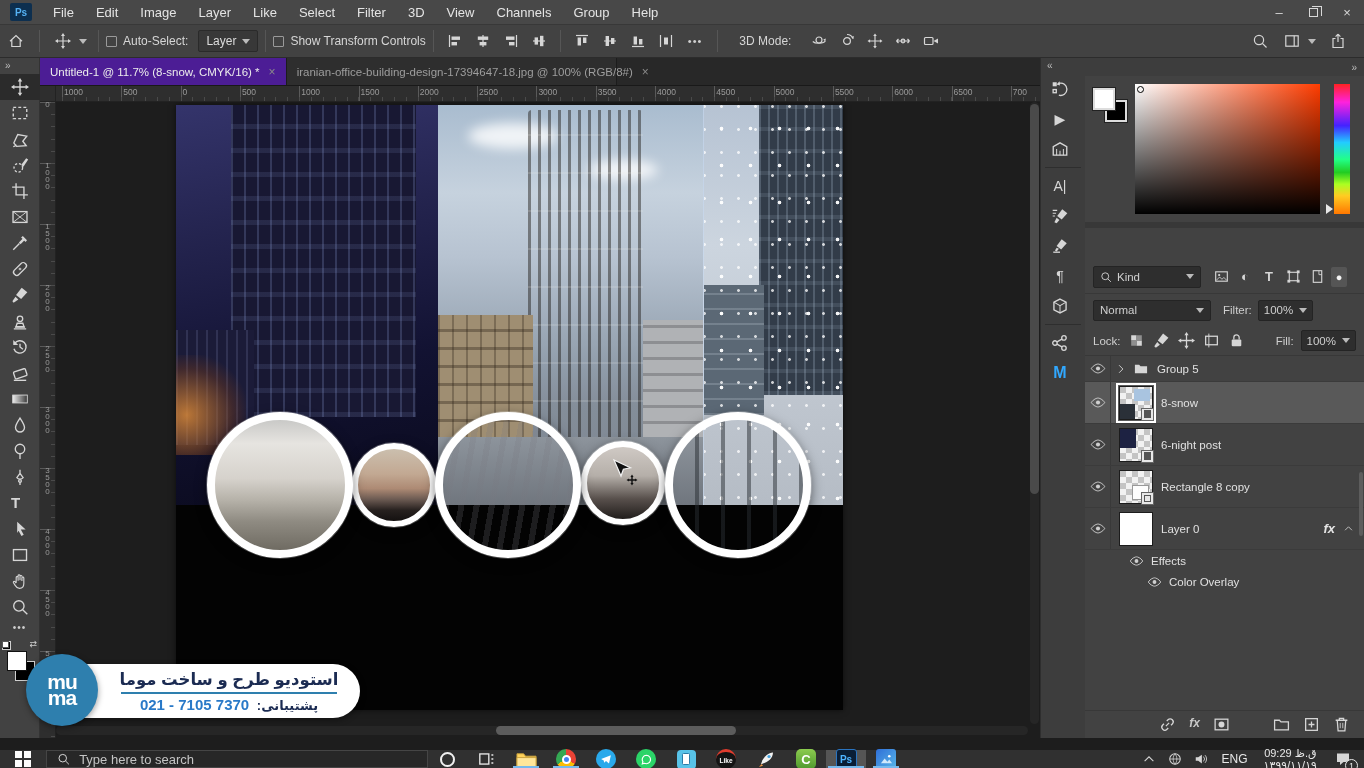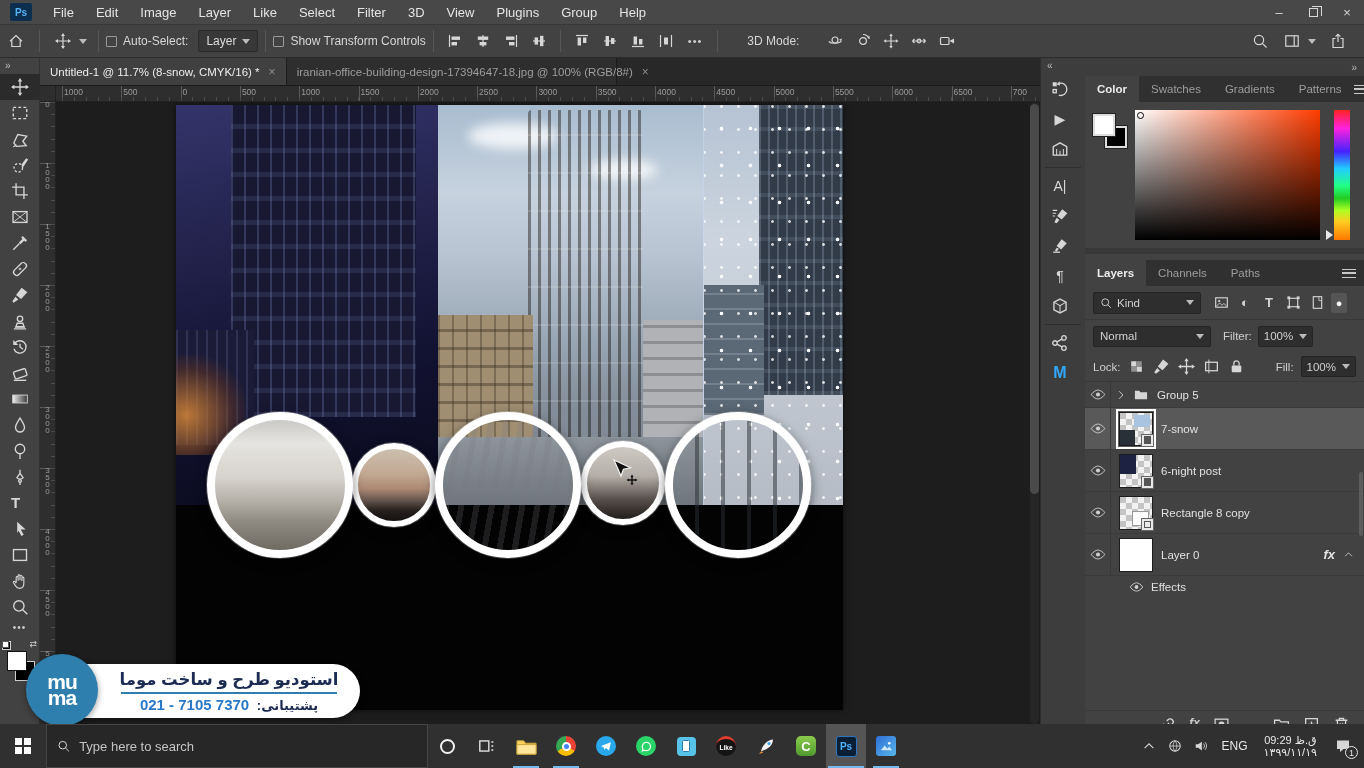--- a/index.html
+++ b/index.html
@@ -42,21 +42,21 @@
   #fg-swatch{position:absolute;left:7px;top:12px;width:20px;height:20px;background:#fff;border:1px solid #111;z-index:2}
   #bg-swatch{position:absolute;left:15px;top:22px;width:20px;height:20px;background:#000;border:1px solid #cfcfcf;z-index:1}
   #swap-arrow{position:absolute;right:3px;top:0;color:#cfcfcf;font-size:9px}
   #mini-def{position:absolute;left:2px;top:2px;width:9px;height:9px;border:1px solid #cfcfcf;background:#000}
   #mini-def:before{content:"";position:absolute;left:-1px;top:-1px;width:5px;height:5px;background:#fff;border:1px solid #555}
   
   #docwin{position:absolute;left:40px;top:58px;width:1000px;bottom:30px;background:#1d1d1d}
   #tabbar{position:absolute;left:0;top:0;right:0;height:28px;background:#282828;display:flex;border-bottom:1px solid #191919}
   .doc-tab{display:flex;align-items:center;padding:0 10px;font-size:11.5px;color:#9d9d9d;background:#2e2e2e;
     border-right:1px solid #1c1c1c;max-width:330px;white-space:nowrap}
-  .doc-tab.active{background:#404040;color:#ececec}
+  .doc-tab.active{background:#4c1d95;color:#ececec}
   .doc-tab .tab-close{margin-left:9px;color:#8a8a8a;font-size:12px}
   #ruler-corner{position:absolute;left:0;top:28px;width:16px;height:16px;background:#2e2e2e;border-right:1px solid #222;border-bottom:1px solid #222}
   #hruler{position:absolute;left:16px;top:28px;right:0;height:16px;background:#2e2e2e;border-bottom:1px solid #222;overflow:hidden;
     background-image:repeating-linear-gradient(90deg,#4a4a4a 0 1px,transparent 1px 11.86px),repeating-linear-gradient(90deg,#5a5a5a 0 1px,transparent 1px 59.3px);
     background-size:100% 5px,100% 16px;background-position:6px 11px,6px 0;background-repeat:repeat-x}
   .hr-label{position:absolute;top:1px;font-size:8.5px;color:#9a9a9a}
   #vruler{position:absolute;left:0;top:44px;width:16px;bottom:0;background:#2e2e2e;border-right:1px solid #222;overflow:hidden;
     background-image:repeating-linear-gradient(180deg,#4a4a4a 0 1px,transparent 1px 12.2px),repeating-linear-gradient(180deg,#5a5a5a 0 1px,transparent 1px 61px);
     background-size:5px 100%,16px 100%;background-position:11px 0,0 0;background-repeat:repeat-y}
   .vr-label{position:absolute;left:1px;font-size:8px;color:#9a9a9a;writing-mode:vertical-rl;text-orientation:upright;letter-spacing:-2px;line-height:13px}
@@ -182,21 +182,21 @@
   #wm-pill{position:absolute;left:34px;top:10px;width:300px;height:54px;background:#fff;border-radius:0 27px 27px 0;
     box-shadow:0 2px 6px rgba(0,0,0,.4);padding:5px 14px 4px 52px;display:flex;flex-direction:column;align-items:center;justify-content:center}
   #wm-circle{position:relative;width:72px;height:72px;background:#2e7fae;border-radius:50%;z-index:2;
     display:flex;flex-direction:column;align-items:center;justify-content:center;color:#fff;font-weight:bold;
     font-size:21px;line-height:16px;letter-spacing:-1px;box-shadow:0 2px 6px rgba(0,0,0,.4)}
   #wm-title{direction:rtl;color:#1b2b52;font-weight:bold;font-size:16.5px;white-space:nowrap}
   #wm-div{width:92%;height:2px;background:#2e7fae;margin:3px 0 2px}
   #wm-support{direction:rtl;font-size:13px;font-weight:bold;color:#1b2b52;white-space:nowrap}
   #wm-number{direction:ltr;display:inline-block;color:#2979c8;font-size:15px;margin-right:4px}
   
-  #taskbar{position:absolute;left:0;bottom:0;width:1364px;height:44px;background:#303030;z-index:60;display:flex;align-items:stretch;color:#e8e8e8}
+  #taskbar{position:absolute;left:0;bottom:0;width:1364px;height:18px;background:#303030;z-index:60;display:flex;align-items:stretch;color:#e8e8e8}
   #start-btn{width:46px;display:flex;align-items:center;justify-content:center}
   #win-grid{display:grid;grid-template-columns:7px 7px;grid-template-rows:7px 7px;gap:1.5px}
   #win-grid span{background:#fdfdfd}
   #search-box{width:382px;background:#272727;border:1px solid #454545;display:flex;align-items:center;padding:0 10px;gap:9px}
   #search-box .icon{width:14px;height:14px;color:#d0d0d0}
   #search-input{background:transparent;border:none;outline:none;color:#cfcfcf;font-size:13px;width:100%;font-family:inherit}
   #search-input::placeholder{color:#c4c4c4}
   #cortana{width:38px;display:flex;align-items:center;justify-content:center}
   #cortana-ring{width:15px;height:15px;border:2px solid #f0f0f0;border-radius:50%}
   #task-icons{display:flex;align-items:stretch}
@@ -225,21 +225,21 @@
     <div id="menu-items">
         <div class="menu-item">File</div>
         <div class="menu-item">Edit</div>
         <div class="menu-item">Image</div>
         <div class="menu-item">Layer</div>
         <div class="menu-item">Like</div>
         <div class="menu-item">Select</div>
         <div class="menu-item">Filter</div>
         <div class="menu-item">3D</div>
         <div class="menu-item">View</div>
-        <div class="menu-item">Plugins</div>
+        <div class="menu-item">Channels</div>
         <div class="menu-item">Group</div>
         <div class="menu-item">Help</div>
       </div>
     <div id="win-controls">
       <div class="win-btn">–</div>
       <div class="win-btn">
           <span class="max-glyph"></span>
         </div>
       <div class="win-btn">×</div>
     </div>
@@ -329,21 +329,21 @@
         </span>
         <span class="icon mini-icon">
           <svg viewBox="0 0 16 16" fill="none" stroke="#d6d6d6" stroke-width="1.2">
             <path d="M2.5 2v12M13.5 2v12"></path>
             <rect fill="#d6d6d6" stroke="none" x="6" y="4.5" width="4" height="7"></rect>
           </svg>
         </span>
       </span>
     <span id="ob-dots">•••</span>
     <span class="ob-sep"></span>
-    <span style="margin:0 22px">3D Mode:</span>
+    <span style="margin:0 14px">3D Mode:</span>
     <span class="ob-group" id="mode-icons">
         <span class="icon mini-icon">
           <svg viewBox="0 0 16 16" fill="none" stroke="#d6d6d6" stroke-width="1.2">
             <circle cx="8" cy="7" r="3"></circle>
             <path d="M1.8 8.5a6.5 2.8 0 0 0 12.4-.5"></path>
             <path fill="#d6d6d6" stroke="none" d="M14.8 5.4l-.4 3.2-2.2-2.1z"></path>
           </svg>
         </span>
         <span class="icon mini-icon">
           <svg viewBox="0 0 16 16" fill="none" stroke="#d6d6d6" stroke-width="1.2">
@@ -732,50 +732,33 @@
         </div>
         <div class="strip-icon blue">
           <span>M</span>
         </div>
       </div>
   </div>
 
   <div id="panels">
     <div id="collapse-row">»</div>
 
-    <div class="ptab-bar" id="color-tabs">
-        <div class="ptab active">Color</div>
-        <div class="ptab">Swatches</div>
-        <div class="ptab">Gradients</div>
-        <div class="ptab">Patterns</div>
-        <div class="pmenu">
-          <span class="burger"></span>
-        </div>
-      </div>
     <div id="color-content">
       <div id="cp-swatches">
         <span id="cp-fg"></span>
         <span id="cp-bg"></span>
       </div>
       <div id="satbox">
           <span class="picker"></span>
         </div>
       <div id="huebar"></div>
       <div id="hue-slider"></div>
     </div>
 
     <div id="layers-panel">
-      <div class="ptab-bar" id="layers-tabs">
-          <div class="ptab active">Layers</div>
-          <div class="ptab">Channels</div>
-          <div class="ptab">Paths</div>
-          <div class="pmenu">
-            <span class="burger"></span>
-          </div>
-        </div>
       <div class="lrow" id="filter-row">
         <div id="kind-select">
           <span class="icon" id="kind-search" style="width:12px;height:12px">
               <svg viewBox="0 0 16 16" fill="none" stroke="#d6d6d6" stroke-width="1.2">
                 <circle cx="7" cy="7" r="4.6"></circle>
                 <path d="M10.4 10.4L14.5 14.5"></path>
               </svg>
             </span>
           <span>Kind</span>
           <span class="tri"></span>
@@ -898,21 +881,21 @@
                 </svg>
               </span>
             </span>
             <span class="lthumb">
               <span class="patch" style="right:2px;top:2px;width:16px;height:12px;background:#a9c4e0"></span>
               <span class="patch" style="left:0;bottom:0;width:15px;height:15px;background:#2a3038"></span>
               <span class="badge">
                 <span class="inner"></span>
               </span>
             </span>
-            <span class="lname">7-snow</span>
+            <span class="lname">8-snow</span>
           </div>
           <div class="layer-row thumbrow">
             <span class="eye-cell">
               <span class="icon">
                 <svg viewBox="0 0 18 12" fill="none" stroke="#cfcfcf" stroke-width="1.1">
                   <path d="M1.5 6C4 2 8 1 9 1s5 1 7.5 5C14 10 10 11 9 11S4 10 1.5 6z"></path>
                   <circle cx="9" cy="6" r="2.3" fill="#cfcfcf" stroke="none"></circle>
                 </svg>
               </span>
             </span>
@@ -962,20 +945,29 @@
             </span>
           </div>
           <div class="layer-row subrow" style="padding-left:44px">
             <span class="icon sub-eye">
               <svg viewBox="0 0 18 12" fill="none" stroke="#cfcfcf" stroke-width="1.1">
                 <path d="M1.5 6C4 2 8 1 9 1s5 1 7.5 5C14 10 10 11 9 11S4 10 1.5 6z"></path>
                 <circle cx="9" cy="6" r="2.3" fill="#cfcfcf" stroke="none"></circle>
               </svg>
             </span>
             <span class="lname">Effects</span>
+          </div>
+          <div class="layer-row subrow" style="padding-left:62px">
+            <span class="icon sub-eye">
+              <svg viewBox="0 0 18 12" fill="none" stroke="#cfcfcf" stroke-width="1.1">
+                <path d="M1.5 6C4 2 8 1 9 1s5 1 7.5 5C14 10 10 11 9 11S4 10 1.5 6z"></path>
+                <circle cx="9" cy="6" r="2.3" fill="#cfcfcf" stroke="none"></circle>
+              </svg>
+            </span>
+            <span class="lname">Color Overlay</span>
           </div>
         </div>
       <div id="list-scroll"></div>
       <div id="layers-bottom">
           <span class="icon lb-icon">
             <svg viewBox="0 0 16 16" fill="none" stroke="#d6d6d6" stroke-width="1.2">
               <path d="M6.5 9.5l3-3"></path>
               <path d="M7.3 4.7l1.2-1.2a2.8 2.8 0 0 1 4 4l-1.2 1.2M8.7 11.3l-1.2 1.2a2.8 2.8 0 0 1-4-4l1.2-1.2"></path>
             </svg>
           </span>

